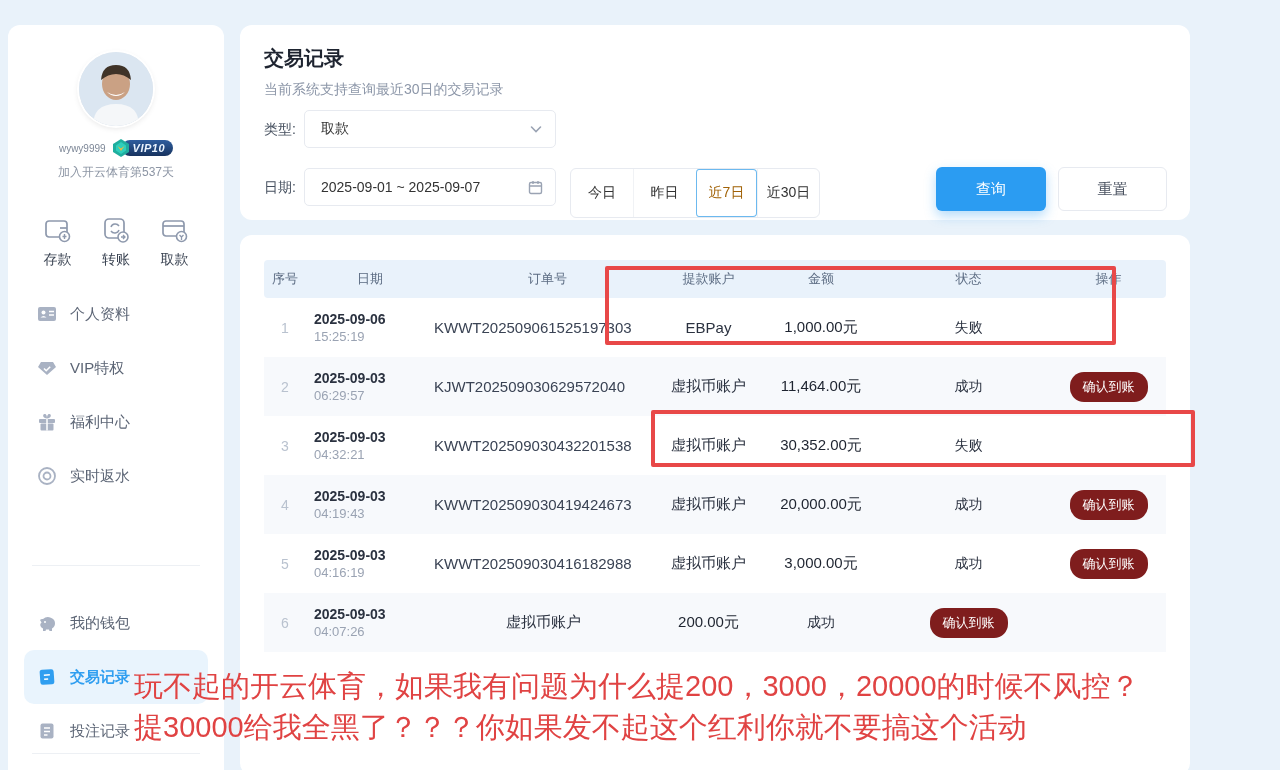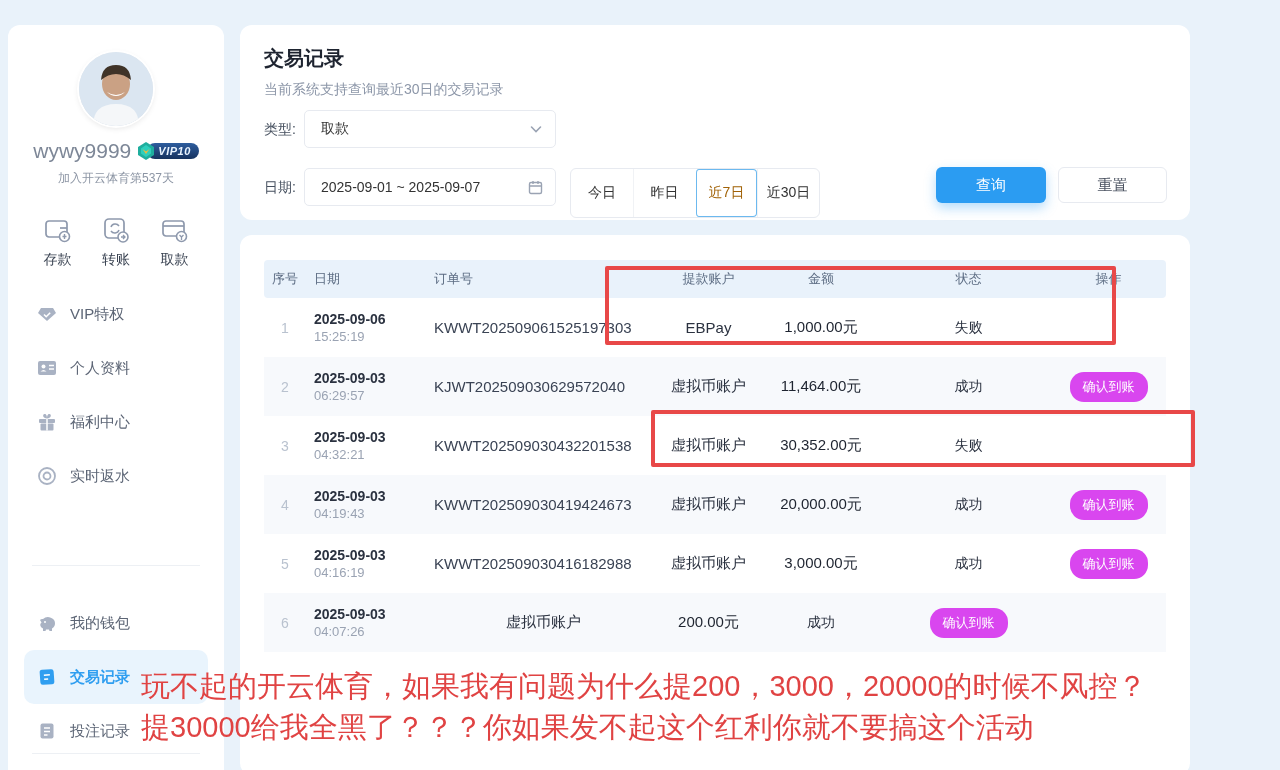--- a/index.html
+++ b/index.html
@@ -11,21 +11,21 @@
     color:#333;
   }
   .card { position:absolute; background:#fff; border-radius:12px; }
 
   
   #sidebar { left:8px; top:25px; width:216px; height:900px; }
   .profile { position:absolute; top:27px; left:0; width:100%; text-align:center; }
   .avatar { width:74px; height:74px; border-radius:50%; margin:0 auto; overflow:hidden;
             background:radial-gradient(circle at 50% 35%, #f0f4f8, #c9d6e4); box-shadow:0 0 0 2px #fff,0 2px 6px rgba(0,0,0,.12); }
   .user-row { margin-top:13px; display:flex; align-items:center; justify-content:center; gap:2px; }
-  .username { font-size:21px; color:#7d8797; }
+  .username { font-size:10px; color:#7d8797; }
   .vip-wrap { display:flex; align-items:center; margin-left:4px; }
   .vip-emblem { width:18px; height:18px; z-index:2; }
   .vip-pill { margin-left:-8px; background:linear-gradient(180deg,#2e5d9e,#17335f); color:#eaf4ff;
               font-size:11px; font-weight:bold; font-style:italic; padding:2px 8px 2px 11px;
               border-radius:9px; letter-spacing:.5px; }
   .join-text { margin-top:7px; font-size:12px; color:#8c95a4; }
 
   .quick-actions { position:absolute; top:190px; left:0; width:100%;
                    display:flex; justify-content:space-evenly; padding:0 6px; }
   .qa { display:flex; flex-direction:column; align-items:center; gap:6px; cursor:pointer; }
@@ -55,53 +55,53 @@
   .select-box .val, .date-box .val { flex:1; font-size:14px; color:#333; }
   .chevron, .cal { color:#9aa3b3; flex:none; }
 
   .range-group { position:absolute; left:330px; top:143px; height:50px; display:flex;
                  border:1px solid #e7eaf0; border-radius:6px; background:#fff; overflow:hidden; }
   .range-btn { width:62px; height:100%; display:flex; align-items:center; justify-content:center;
                font-size:14px; color:#333; cursor:pointer; border-left:1px solid #f0f2f5; }
   .range-btn:first-child { border-left:none; }
   .range-btn.active { color:#a16207; box-shadow:inset 0 0 0 1px #6cb9ef; border-radius:4px; border-left-color:transparent; }
 
-  .btn { position:absolute; top:142px; height:36px; border-radius:6px; font-size:15px;
+  .btn { position:absolute; top:142px; height:44px; border-radius:6px; font-size:15px;
          display:flex; align-items:center; justify-content:center; cursor:pointer; }
   #query-btn { left:696px; width:110px; background:#2b9cf2; color:#fff;
                box-shadow:0 5px 12px rgba(43,156,242,.35); }
   #reset-btn { left:818px; width:109px; background:#fff; color:#4a5260; border:1px solid #e7eaf0; }
 
   
   #table-card { left:240px; top:235px; width:950px; height:540px; padding:25px 24px 0; }
   .tgrid { display:grid; grid-template-columns:42px 120px 235px 95px 130px 165px 1fr; align-items:center; }
   .thead { height:38px; background:#e9f2fb; border-radius:4px; }
   .thead .th { font-size:13px; color:#5b6b82; }
-  .c1 { text-align:center; } .c2,.c3 { text-align:left; padding-left:8px; }
+  .c1 { text-align:center; } .c2,.c3 { text-align:center; padding-left:8px; }
   .c4,.c5,.c6,.c7 { text-align:center; }
   .trow { height:59px; }
   .trow.zebra { background:#f7f9fc; }
   .cell-no { font-size:14px; color:#b9c2cf; text-align:center; }
   .cell-date { padding-left:8px; }
   .cell-date .d { display:block; font-size:14px; color:#2b3240; font-weight:bold; }
   .cell-date .t { display:block; font-size:13px; color:#9aa3b3; margin-top:2px; }
   .cell-order { padding-left:8px; font-size:15px; color:#3a4354; }
   .cell-account { text-align:center; font-size:15px; color:#2b3240; }
   .cell-amount { text-align:center; font-size:15px; color:#1e2430; font-weight:normal; }
   .cell-status { text-align:center; font-size:14px; color:#2b3240; }
   .cell-action { display:flex; justify-content:center; }
-  .confirm-btn { background:#d946ef; color:#fff; border:none; border-radius:14px;
+  .confirm-btn { background:#7f1d1d; color:#fff; border:none; border-radius:14px;
                  font-size:13px; padding:6px 13px; cursor:pointer; font-family:inherit; }
 
   
   .anno-box { position:absolute; border:4px solid #e84848; border-radius:2px; z-index:20; pointer-events:none; }
   #anno-box-1 { left:605px; top:266px; width:511px; height:79px; }
   #anno-box-2 { left:651px; top:410px; width:544px; height:57px; }
   #complaint { position:absolute; left:134px; top:666px; width:1130px; z-index:21;
-               font-size:29px; line-height:41px; color:#e04343; font-weight:500;margin-left:7px; }
+               font-size:29px; line-height:41px; color:#e04343; font-weight:500; }
 
   svg { display:block; }
 </style>
 </head>
 <body>
 
 <div id="sidebar" class="card">
   <div class="profile">
     <div class="avatar">
       <svg width="74" height="74" viewBox="0 0 74 74">
@@ -152,33 +152,33 @@
         <circle cx="21.5" cy="21.5" r="5" fill="#fff" stroke="#8e99ad" stroke-width="1.6"></circle>
         <path d="M19.5 20 l2 2 2 -2 M21.5 22 v3" fill="none" stroke="#8e99ad" stroke-width="1.3"></path>
       </svg>
       <span class="qa-label">取款</span>
     </div>
   </div>
 
   <div id="nav-main" class="side-nav">
     <div class="side-item">
       <svg width="20" height="20" viewBox="0 0 20 20">
-        <path d="M4 4 h12 l3 5 -9 8 -9 -8 Z" fill="#a9b2c3"></path>
-        <path d="M7 10.5 l2.2 2.2 4 -4" fill="none" stroke="#fff" stroke-width="1.6"></path>
-      </svg>
-      <span class="lbl">VIP特权</span>
-    </div>
-    <div class="side-item">
-      <svg width="20" height="20" viewBox="0 0 20 20">
         <rect x="1" y="3" width="18" height="14" rx="2" fill="#a9b2c3"></rect>
         <circle cx="6.5" cy="8.5" r="2" fill="#fff"></circle>
         <path d="M3.5 13.5 q3 -3 6 0 Z" fill="#fff"></path>
         <path d="M12 7.5 h5 M12 11 h5" stroke="#fff" stroke-width="1.4"></path>
       </svg>
       <span class="lbl">个人资料</span>
+    </div>
+    <div class="side-item">
+      <svg width="20" height="20" viewBox="0 0 20 20">
+        <path d="M4 4 h12 l3 5 -9 8 -9 -8 Z" fill="#a9b2c3"></path>
+        <path d="M7 10.5 l2.2 2.2 4 -4" fill="none" stroke="#fff" stroke-width="1.6"></path>
+      </svg>
+      <span class="lbl">VIP特权</span>
     </div>
     <div class="side-item">
       <svg width="20" height="20" viewBox="0 0 20 20">
         <rect x="2" y="7" width="16" height="4" rx="1" fill="#a9b2c3"></rect>
         <rect x="3.5" y="11.5" width="13" height="7" rx="1" fill="#a9b2c3"></rect>
         <path d="M10 7 v11.5" stroke="#fff" stroke-width="1.5"></path>
         <path d="M10 6.5 c-4 0 -5 -4 -2.5 -4.5 c2 -.4 2.5 2.5 2.5 4.5 c0 -2 .5 -4.9 2.5 -4.5 c2.5 .5 1.5 4.5 -2.5 4.5 Z" fill="#a9b2c3"></path>
       </svg>
       <span class="lbl">福利中心</span>
     </div>

